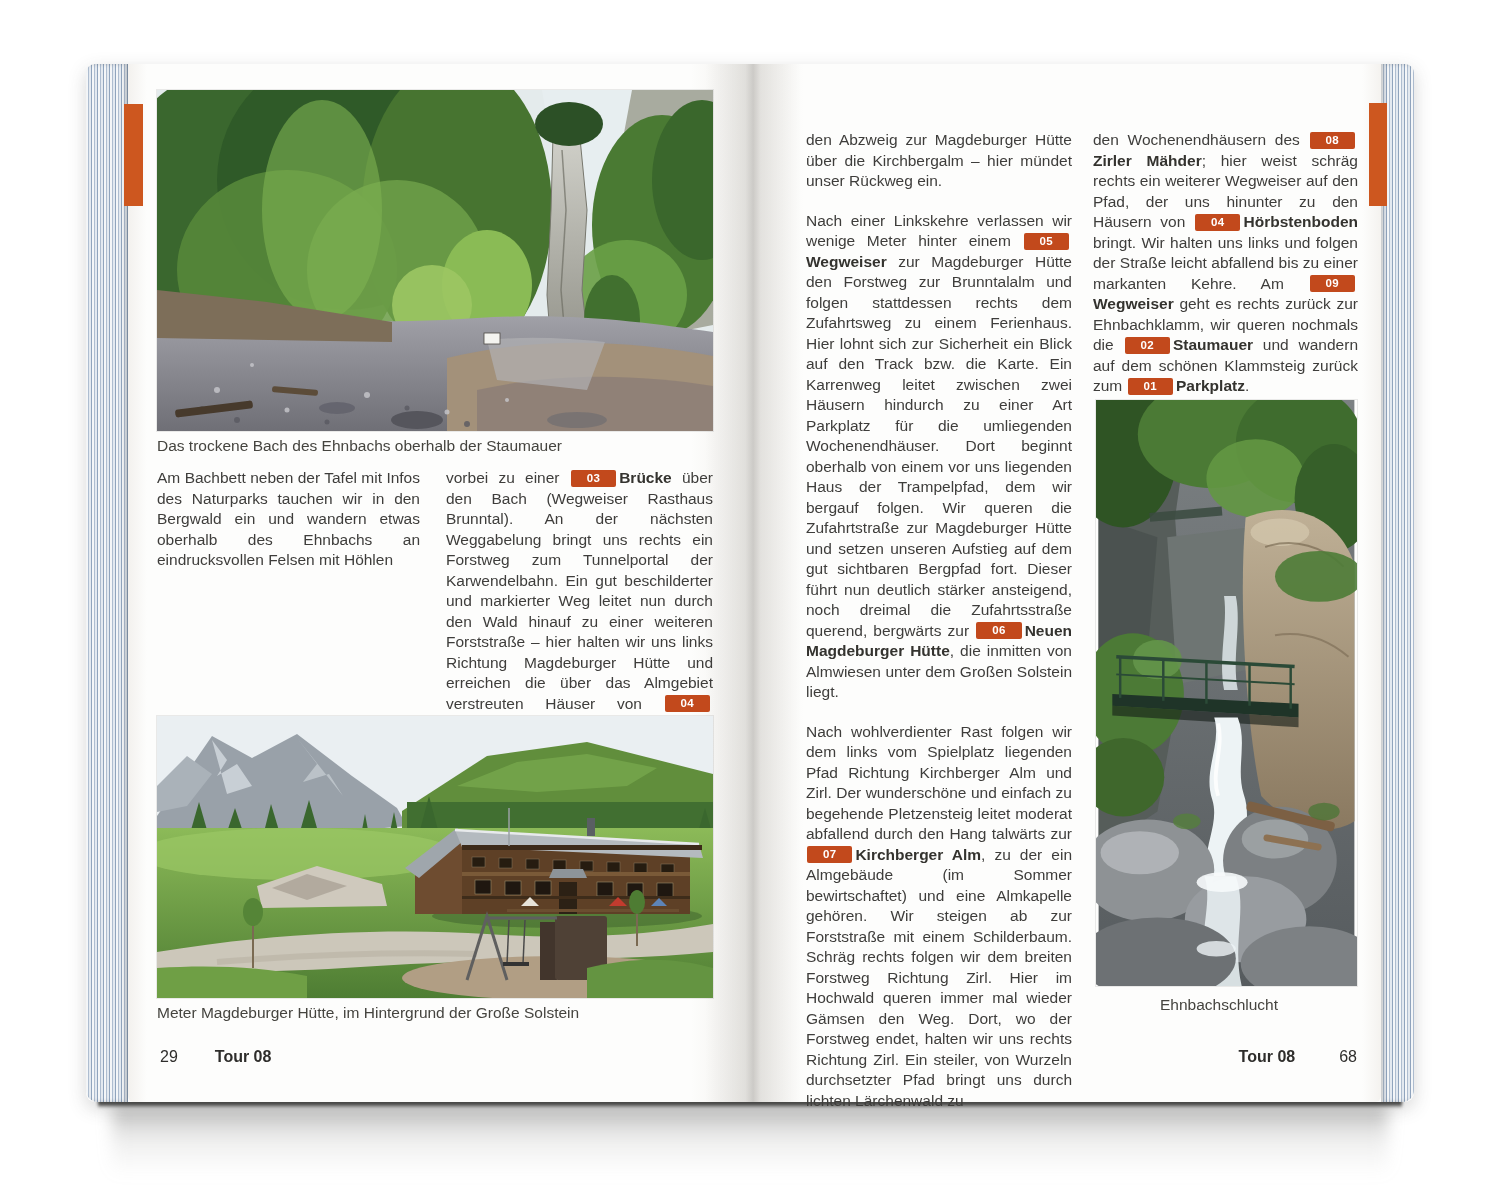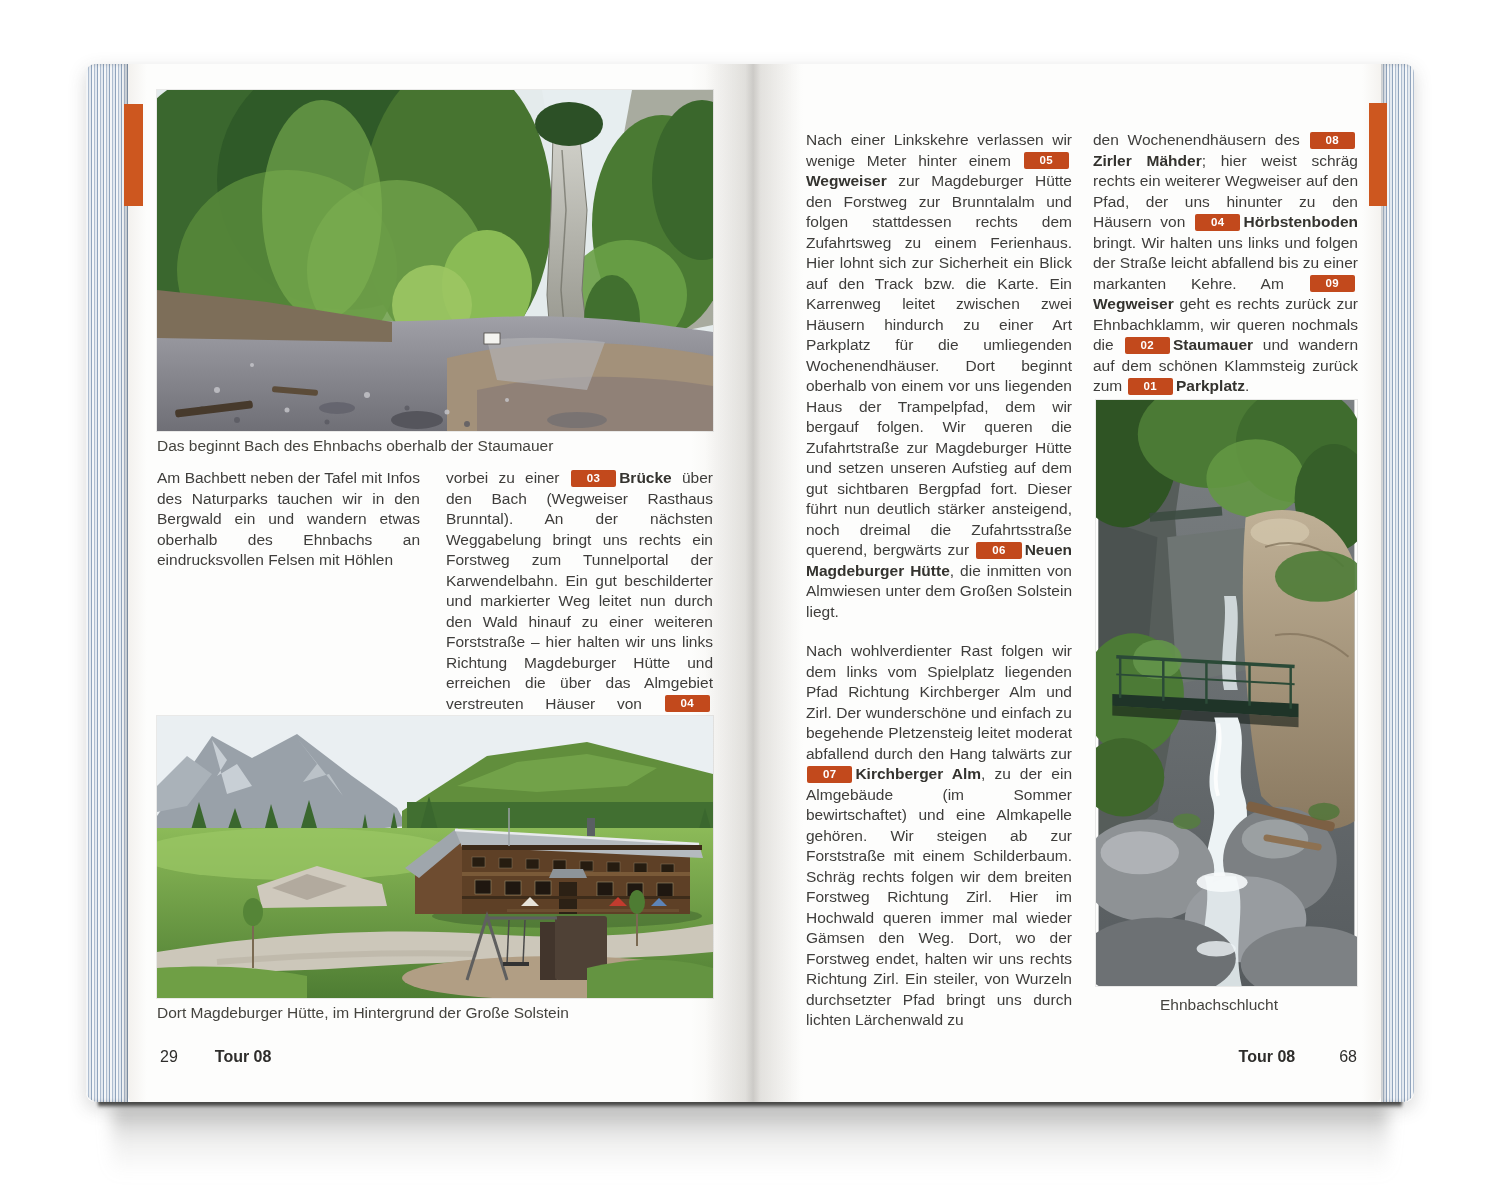--- a/index.html
+++ b/index.html
@@ -109,21 +109,21 @@
       <circle cx="310" cy="334" r="3"></circle>
         <circle cx="45" cy="318" r="2"></circle>
     </g>
     <rect x="327" y="243" width="16" height="11" fill="#f4f4f0" stroke="#4e4a44" stroke-width="0.8"></rect>
     <rect x="18" y="315" width="78" height="8" rx="3" fill="#473a2c" transform="rotate(-7 57 319)"></rect>
     <rect x="115" y="298" width="46" height="6" rx="2.5" fill="#5c4c39" transform="rotate(5 138 301)"></rect>
     <ellipse cx="260" cy="330" rx="26" ry="9" fill="#55555c"></ellipse>
     <ellipse cx="180" cy="318" rx="18" ry="6" fill="#60606a" opacity=".8"></ellipse>
     <ellipse cx="420" cy="330" rx="30" ry="8" fill="#6a6a70" opacity=".6"></ellipse>
   </svg>
-  <div class="abs caption" style="left:157px;top:437px;width:556px;">Das beginnt Bach des Ehnbachs oberhalb der Staumauer</div>
+  <div class="abs caption" style="left:157px;top:437px;width:556px;">Das trockene Bach des Ehnbachs oberhalb der Staumauer</div>
 
   <div class="abs page-text" style="left:157px;top:468px;width:263px;">
       <p><span>Am Bachbett neben der Tafel mit Infos des Naturparks tauchen wir in den Bergwald ein und wandern etwas oberhalb des Ehnbachs an eindrucksvollen Felsen mit Höhlen</span></p>
     </div>
   <div class="abs page-text" style="left:446px;top:468px;width:267px;">
       <p><span>vorbei zu einer </span><span class="wp">03</span><span class="b">Brücke</span><span> über den Bach (Wegweiser Rasthaus Brunntal). An der nächsten Weggabelung bringt uns rechts ein Forstweg zum Tunnelportal der Karwendelbahn. Ein gut beschilderter und markierter Weg leitet nun durch den Wald hinauf zu einer weiteren Forststraße – hier halten wir uns links Richtung Magdeburger Hütte und erreichen die über das Almgebiet verstreuten Häuser von </span><span class="wp">04</span><span class="b">Hörbstenboden</span><span>. Wir passieren</span></p>
     </div>
 
   <svg class="abs photo" style="left:157px;top:716px;" width="556" height="282" viewBox="0 0 556 282" role="img">
     <defs>
@@ -199,28 +199,29 @@
     <line x1="352" y1="204" x2="350" y2="248" stroke="#4a4a4a" stroke-width="1.5"></line>
     <line x1="368" y1="204" x2="366" y2="248" stroke="#4a4a4a" stroke-width="1.5"></line>
     <rect x="346" y="246" width="26" height="4" fill="#333333"></rect>
     <path d="M0,252 C60,248 110,252 150,260 L150,282 L0,282 Z" fill="#6f9f45"></path>
     <path d="M430,252 C480,240 520,242 556,252 L556,282 L430,282 Z" fill="#649441"></path>
     <line x1="96" y1="200" x2="96" y2="252" stroke="#7a6a52" stroke-width="2"></line>
     <ellipse cx="96" cy="196" rx="10" ry="14" fill="#558537"></ellipse>
     <line x1="480" y1="190" x2="480" y2="230" stroke="#7a6a52" stroke-width="2"></line>
     <ellipse cx="480" cy="186" rx="8" ry="12" fill="#4e7c33"></ellipse>
   </svg>
-  <div class="abs caption" style="left:157px;top:1004px;width:556px;">Dort Magdeburger Hütte, im Hintergrund der Große Solstein</div>
+  <div class="abs caption" style="left:157px;top:1004px;width:556px;">Meter Magdeburger Hütte, im Hintergrund der Große Solstein</div>
 
   <div class="abs footer fl">
     <span>29</span>
     <span class="bold">Tour 08</span>
   </div>
 
   <div class="abs page-text" style="left:806px;top:130px;width:266px;">
+      <p><span>den Abzweig zur Magdeburger Hütte über die Kirchbergalm – hier mündet unser Rückweg ein.</span></p>
       <p><span>Nach einer Linkskehre verlassen wir wenige Meter hinter einem </span><span class="wp">05</span><span class="b">Wegweiser</span><span> zur Magdeburger Hütte den Forstweg zur Brunntalalm und folgen stattdessen rechts dem Zufahrtsweg zu einem Ferienhaus. Hier lohnt sich zur Sicherheit ein Blick auf den Track bzw. die Karte. Ein Karrenweg leitet zwischen zwei Häusern hindurch zu einer Art Parkplatz für die umliegenden Wochenendhäuser. Dort beginnt oberhalb von einem vor uns liegenden Haus der Trampelpfad, dem wir bergauf folgen. Wir queren die Zufahrtstraße zur Magdeburger Hütte und setzen unseren Aufstieg auf dem gut sichtbaren Bergpfad fort. Dieser führt nun deutlich stärker ansteigend, noch dreimal die Zufahrtsstraße querend, bergwärts zur </span><span class="wp">06</span><span class="b">Neuen Magdeburger Hütte</span><span>, die inmitten von Almwiesen unter dem Großen Solstein liegt.</span></p>
       <p><span>Nach wohlverdienter Rast folgen wir dem links vom Spielplatz liegenden Pfad Richtung Kirchberger Alm und Zirl. Der wunderschöne und einfach zu begehende Pletzensteig leitet moderat abfallend durch den Hang talwärts zur </span><span class="wp">07</span><span class="b">Kirchberger Alm</span><span>, zu der ein Almgebäude (im Sommer bewirtschaftet) und eine Almkapelle gehören. Wir steigen ab zur Forststraße mit einem Schilderbaum. Schräg rechts folgen wir dem breiten Forstweg Richtung Zirl. Hier im Hochwald queren immer mal wieder Gämsen den Weg. Dort, wo der Forstweg endet, halten wir uns rechts Richtung Zirl. Ein steiler, von Wurzeln durchsetzter Pfad bringt uns durch lichten Lärchenwald zu</span></p>
     </div>
   <div class="abs page-text" style="left:1093px;top:130px;width:265px;">
       <p><span>den Wochenendhäusern des </span><span class="wp">08</span><span class="b">Zirler Mähder</span><span>; hier weist schräg rechts ein weiterer Wegweiser auf den Pfad, der uns hinunter zu den Häusern von </span><span class="wp">04</span><span class="b">Hörbstenboden</span><span> bringt. Wir halten uns links und folgen der Straße leicht abfallend bis zu einer markanten Kehre. Am </span><span class="wp">09</span><span class="b">Wegweiser</span><span> geht es rechts zurück zur Ehnbachklamm, wir queren nochmals die </span><span class="wp">02</span><span class="b">Staumauer</span><span> und wandern auf dem schönen Klammsteig zurück zum </span><span class="wp">01</span><span class="b">Parkplatz</span><span>.</span></p>
     </div>
 
   <svg class="abs photo" style="left:1096px;top:400px;" width="261" height="586" viewBox="0 0 261 598" role="img">
     <defs>
       <linearGradient id="s3base" x1="0" y1="0" x2="0" y2="1">

